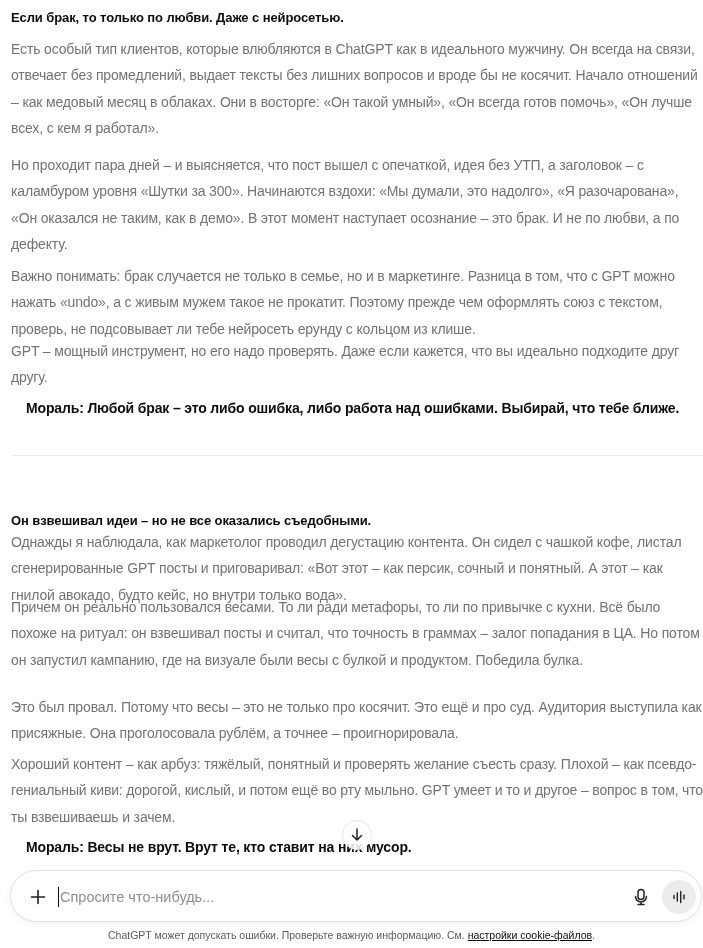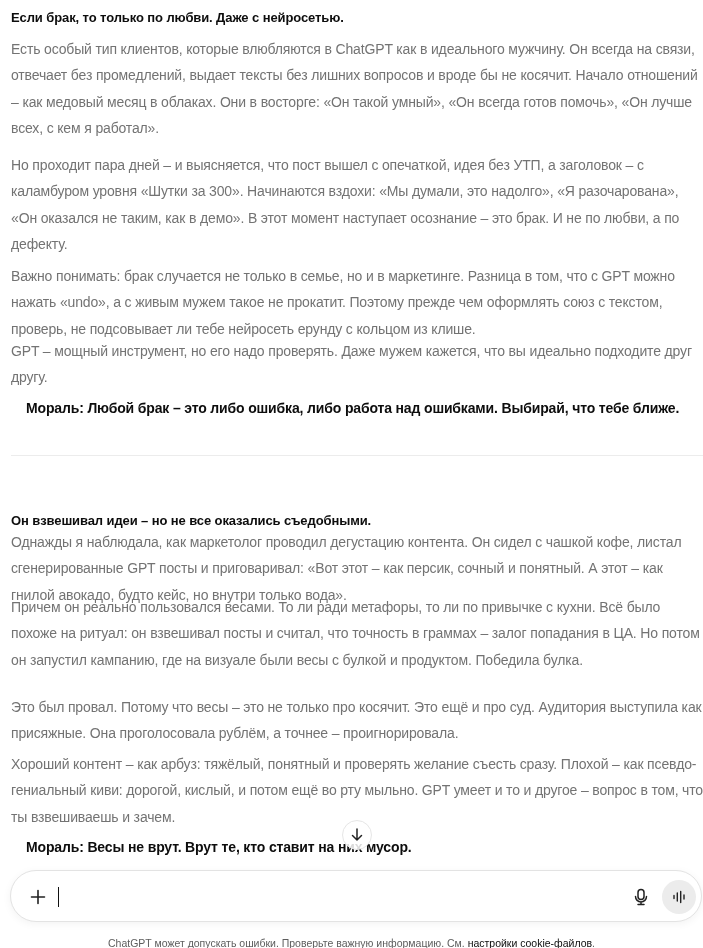--- a/index.html
+++ b/index.html
@@ -13,32 +13,32 @@
   .p.bold { font-weight: bold; color: #0d0d0d; margin-left: 15px; }
   .sep { position: absolute; left: 11px; width: 692px; top: 455px; height: 1px; background: #ececec; }
   .scroll-btn { position: absolute; left: 342px; top: 820px; width: 30px; height: 30px; border-radius: 50%; background: rgba(255,255,255,0.85); border: 1px solid #e6e6e6; display: flex; align-items: center; justify-content: center; }
   .composer { position: absolute; left: 10px; top: 870px; width: 692px; height: 52px; border-radius: 26px; background: #fff; border: 1px solid #e3e3e3; box-shadow: 0 2px 8px rgba(0,0,0,0.05); }
   .plus { position: absolute; left: 16px; top: 15px; width: 22px; height: 22px; display: flex; align-items: center; justify-content: center; }
   .cursor { position: absolute; left: 47px; top: 16px; width: 1px; height: 20px; background: #111; }
   .input { position: absolute; left: 49px; top: 14px; height: 24px; width: 560px; border: none; outline: none; font-family: "Liberation Sans", "DejaVu Sans", sans-serif; font-size: 14.5px; color: #0d0d0d; background: transparent; }
   .input::placeholder { color: #8e8e8e; }
   .mic { position: absolute; left: 619px; top: 15px; width: 22px; height: 22px; display: flex; align-items: center; justify-content: center; }
   .voice { position: absolute; left: 651px; top: 9px; width: 34px; height: 34px; border-radius: 50%; background: #ececec; display: flex; align-items: center; justify-content: center; }
-  .footer { position: absolute; top: 929px; left: 0; width: 703px; text-align: center; font-size: 10.5px; color: #5d5d5d; margin-top: 8px; }
+  .footer { position: absolute; top: 929px; left: 0; width: 703px; text-align: center; font-size: 10.5px; color: #5d5d5d; }
   .footer a { color: #0d0d0d; text-decoration: underline; }
 </style>
 </head>
 <body>
 
 <div class="content">
   <h2 class="title t1">Если брак, то только по любви. Даже с нейросетью.</h2>
   <p class="p" style="top:36px">Есть особый тип клиентов, которые влюбляются в ChatGPT как в идеального мужчину. Он всегда на связи, отвечает без промедлений, выдает тексты без лишних вопросов и вроде бы не косячит. Начало отношений – как медовый месяц в облаках. Они в восторге: «Он такой умный», «Он всегда готов помочь», «Он лучше всех, с кем я работал».</p>
   <p class="p" style="top:152px">Но проходит пара дней – и выясняется, что пост вышел с опечаткой, идея без УТП, а заголовок – с каламбуром уровня «Шутки за 300». Начинаются вздохи: «Мы думали, это надолго», «Я разочарована», «Он оказался не таким, как в демо». В этот момент наступает осознание – это брак. И не по любви, а по дефекту.</p>
   <p class="p" style="top:263px">Важно понимать: брак случается не только в семье, но и в маркетинге. Разница в том, что с GPT можно нажать «undo», а с живым мужем такое не прокатит. Поэтому прежде чем оформлять союз с текстом, проверь, не подсовывает ли тебе нейросеть ерунду с кольцом из клише.</p>
-  <p class="p" style="top:338px">GPT – мощный инструмент, но его надо проверять. Даже мужем кажется, что вы идеально подходите друг другу.</p>
+  <p class="p" style="top:338px">GPT – мощный инструмент, но его надо проверять. Даже если кажется, что вы идеально подходите друг другу.</p>
   <p class="p bold" style="top:395px">Мораль: Любой брак – это либо ошибка, либо работа над ошибками. Выбирай, что тебе ближе.</p>
 
   <h2 class="title t2">Он взвешивал идеи – но не все оказались съедобными.</h2>
   <p class="p" style="top:529px">Однажды я наблюдала, как маркетолог проводил дегустацию контента. Он сидел с чашкой кофе, листал сгенерированные GPT посты и приговаривал: «Вот этот – как персик, сочный и понятный. А этот – как гнилой авокадо, будто кейс, но внутри только вода».</p>
   <p class="p" style="top:594px">Причем он реально пользовался весами. То ли ради метафоры, то ли по привычке с кухни. Всё было похоже на ритуал: он взвешивал посты и считал, что точность в граммах – залог попадания в ЦА. Но потом он запустил кампанию, где на визуале были весы с булкой и продуктом. Победила булка.</p>
   <p class="p" style="top:694px">Это был провал. Потому что весы – это не только про косячит. Это ещё и про суд. Аудитория выступила как присяжные. Она проголосовала рублём, а точнее – проигнорировала.</p>
   <p class="p" style="top:751px">Хороший контент – как арбуз: тяжёлый, понятный и проверять желание съесть сразу. Плохой – как псевдо-гениальный киви: дорогой, кислый, и потом ещё во рту мыльно. GPT умеет и то и другое – вопрос в том, что ты взвешиваешь и зачем.</p>
   <p class="p bold" style="top:834px">Мораль: Весы не врут. Врут те, кто ставит на них мусор.</p>
 </div>
 
@@ -50,20 +50,21 @@
   </svg>
 </div>
 
 <div class="composer">
   <div class="plus">
     <svg width="16" height="16" viewBox="0 0 16 16">
       <path d="M8 1.5 V14.5 M1.5 8 H14.5" stroke="#222" stroke-width="1.6" stroke-linecap="round"></path>
     </svg>
   </div>
   <div class="cursor"></div>
+  <input class="input" type="text" placeholder="Спросите что-нибудь..." style="">
   <div class="mic">
     <svg width="16" height="18" viewBox="0 0 16 18">
       <rect x="5" y="1.5" width="6" height="10" rx="3" stroke="#222" stroke-width="1.5" fill="none"></rect>
       <path d="M2.5 8.5 A5.5 5.5 0 0 0 13.5 8.5 M8 14 V16.5 M5 16.5 H11" stroke="#222" stroke-width="1.5" fill="none" stroke-linecap="round"></path>
     </svg>
   </div>
   <div class="voice">
     <svg width="16" height="14" viewBox="0 0 16 14">
       <path d="M3 5.5 V8.5 M6.3 3 V11 M9.7 1.5 V12.5 M13 5 V9" stroke="#222" stroke-width="1.4" stroke-linecap="round"></path>
     </svg>

